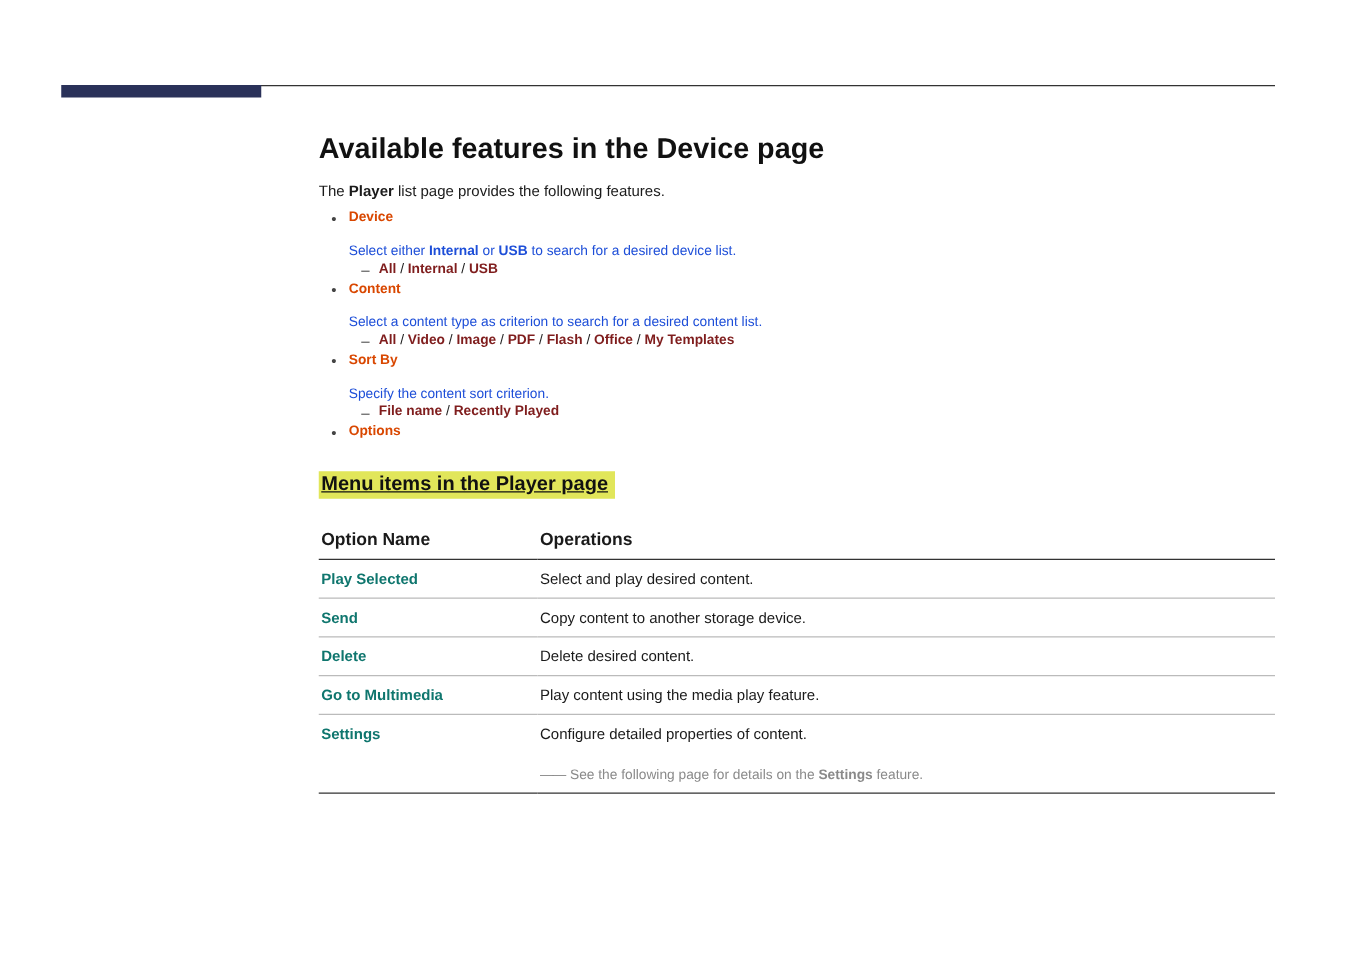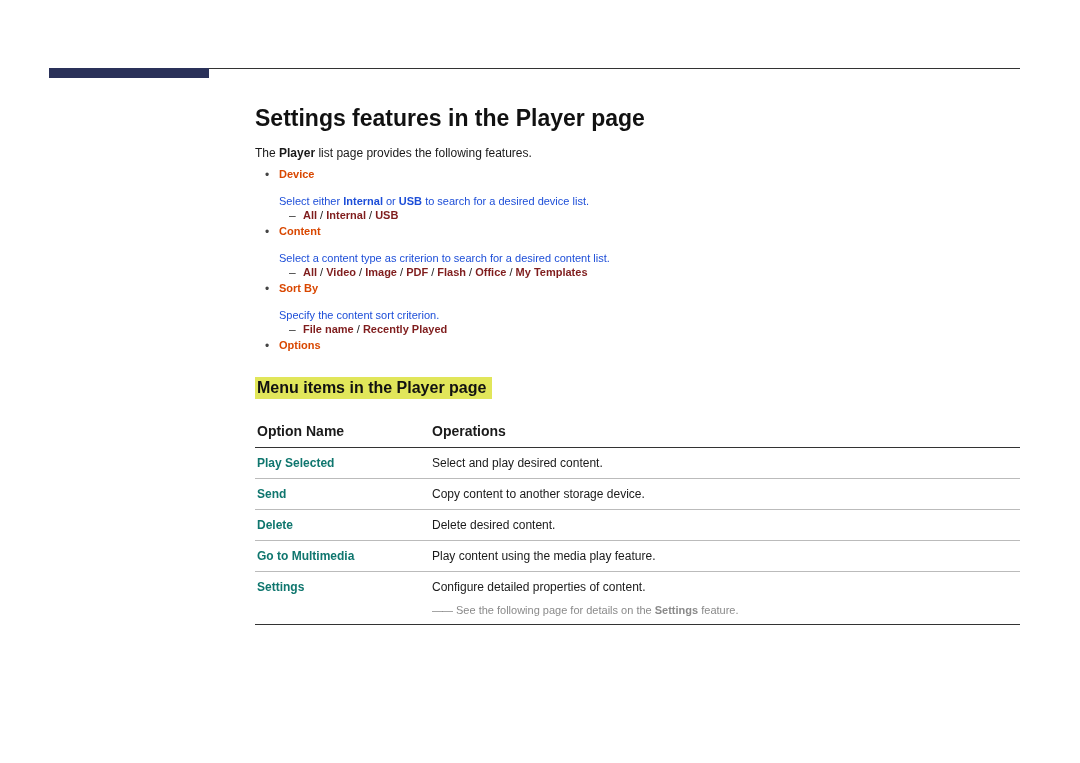--- a/index.html
+++ b/index.html
@@ -92,20 +92,21 @@
   .sub-opts .sep { color: #1a1a1a; font-weight: 400; }
   h2.sub-heading {
     display: inline-block;
     background: #e1e65a;
     font-size: 16px;
     font-weight: 700;
     color: #111;
     padding: 2px 6px 2px 2px;
     margin-top: 22px;
     margin-bottom: 18px;
+    text-decoration: underline;
   }
   table.opts {
     width: 100%;
     border-collapse: collapse;
     font-size: 12px;
   }
   table.opts th {
     text-align: left;
     font-size: 14px;
     font-weight: 700;
@@ -119,37 +120,37 @@
     border-bottom: 1px solid #bbb;
   }
   table.opts tr:last-child td { border-bottom: 1px solid #333; }
   .opt-name {
     font-weight: 700;
     color: #0f766e;
   }
   .note {
     color: #8a8a8a;
     font-size: 11px;
-    margin-top: 10px;
+    margin-top: 20px;
     display: block;
   }
   .note .dash { letter-spacing: -1px; margin-right: 4px; }
   .note .b-settings { font-weight: 700; }
 </style>
 </head>
 <body>
 
 <div class="page">
   <div class="top-rule">
     <div class="left-bar"></div>
   </div>
 
   <div class="content">
 
-    <h1>Settings features in the Player page</h1>
+    <h1>Available features in the Device page</h1>
 
     <p class="intro">
       <span>The </span><span class="b">Player</span><span> list page provides the following features.</span>
     </p>
 
     <ul class="bullets">
 
       <li>
         <div class="item-title">Device</div>
         <div class="item-desc">

